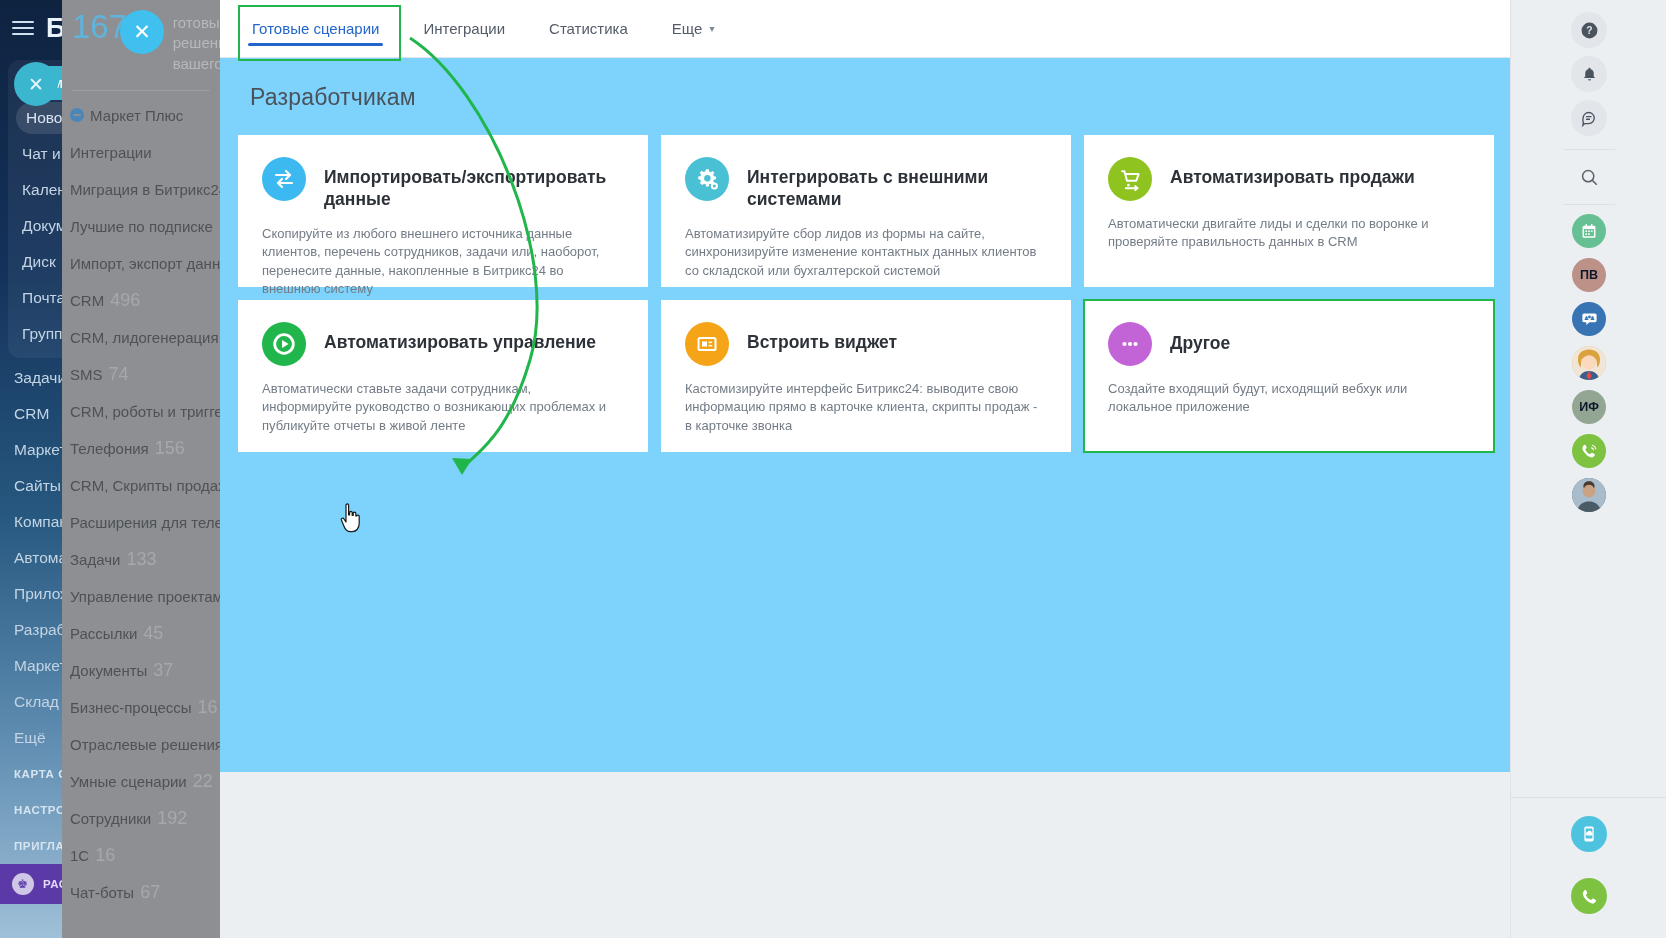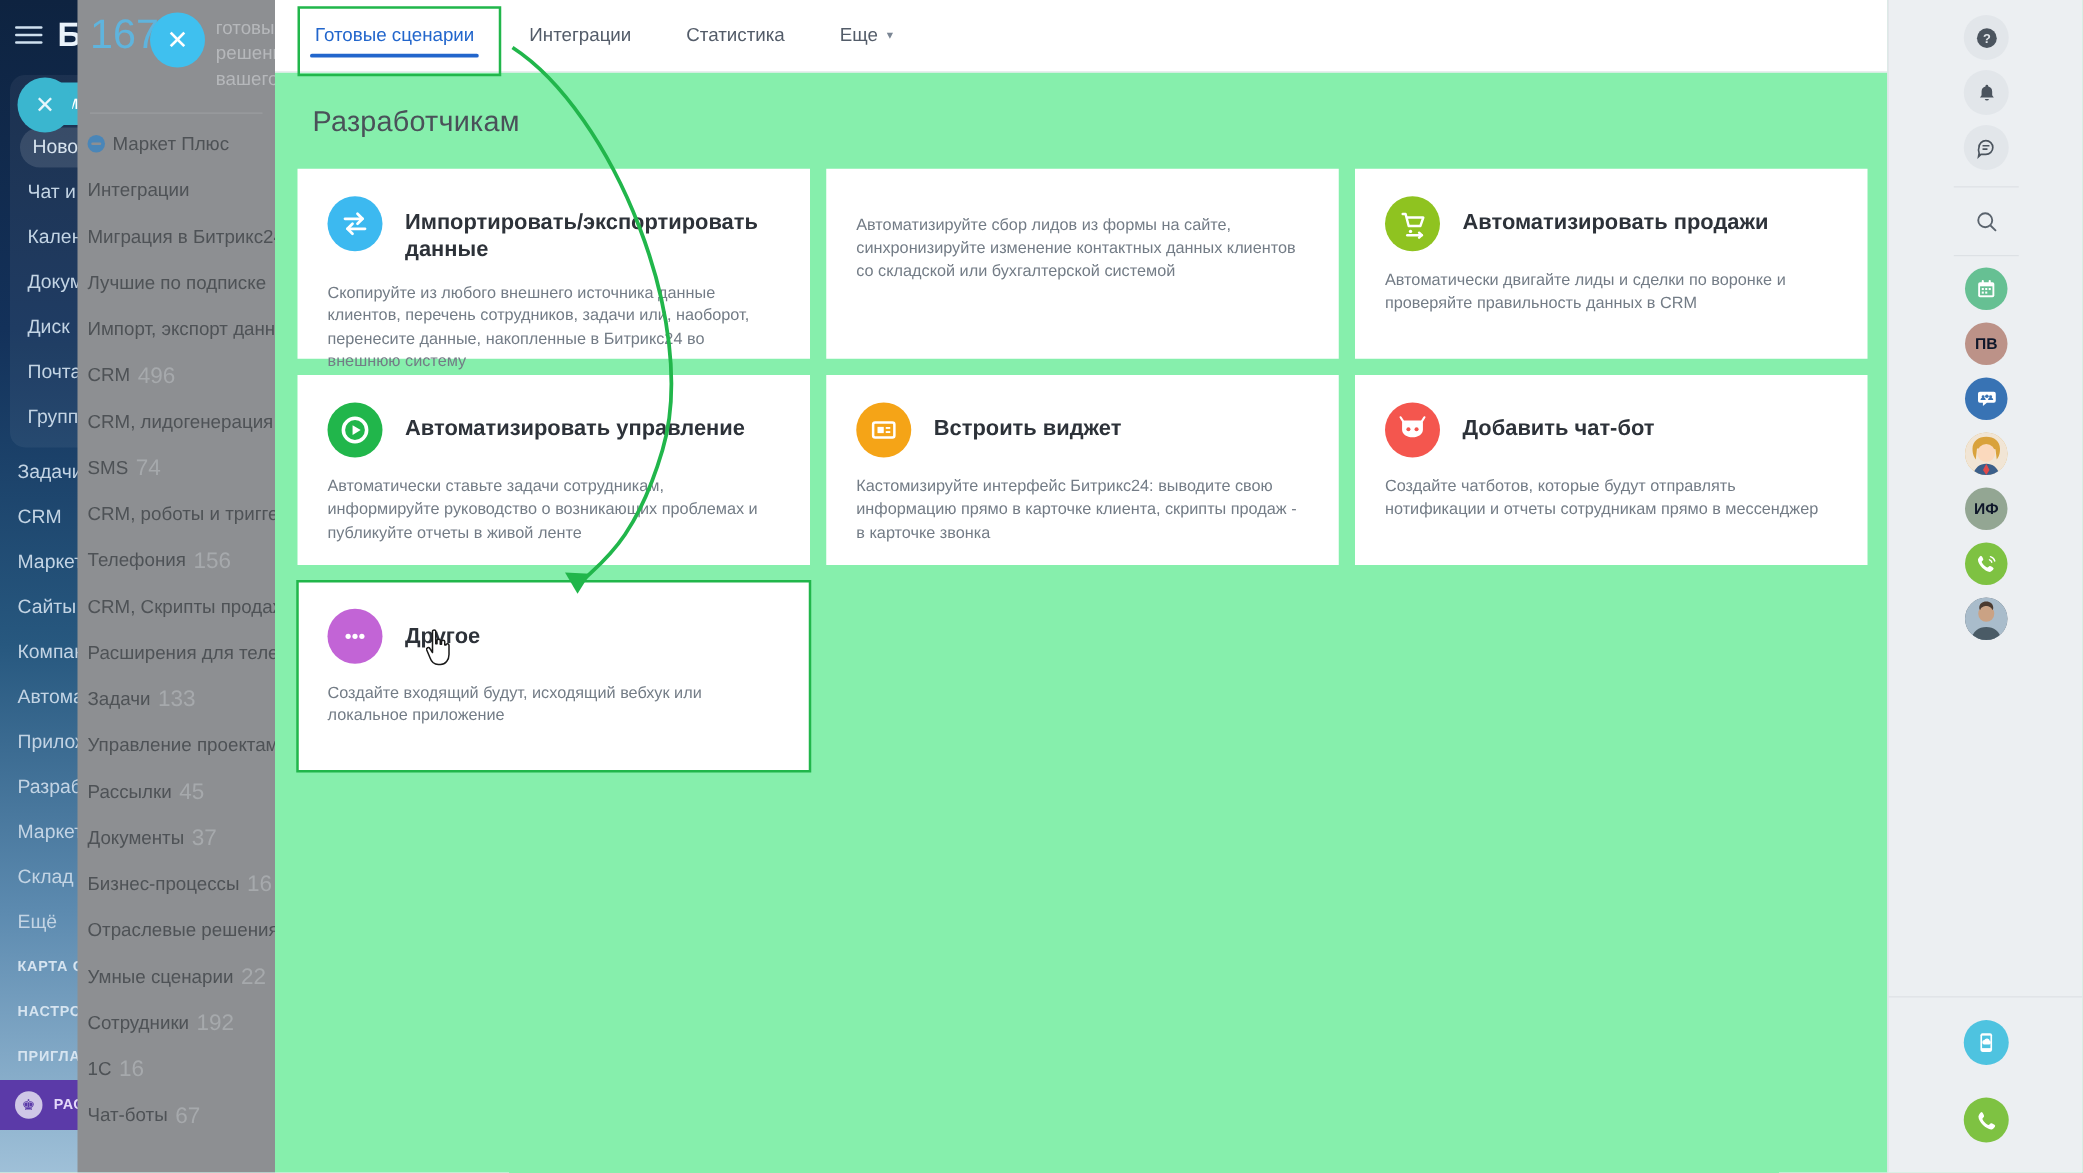--- a/index.html
+++ b/index.html
@@ -83,22 +83,22 @@
     font-size: 21px; z-index: 60; cursor: pointer; border: none;
   }
   .mp-close2 {
     position: absolute; left: 14px; top: 62px; width: 44px; height: 44px; border-radius: 50%;
     background: #3ab6cf; color: #e6f6fb; display: flex; align-items: center; justify-content: center;
     font-size: 19px; z-index: 35;
   }
 
   
   .main {
-    position: absolute; left: 220px; top: 0; right: 156px; height: 938px;
-    background: #86efac; overflow: hidden;
+    position: absolute; left: 220px; top: 0; right: 156px; height: 772px;
+    background: #7dd3fc; overflow: hidden;
   }
   .tabbar {
     height: 58px; background: #fff; display: flex; align-items: center;
     padding-left: 28px; gap: 36px; border-bottom: 1px solid #e3e7ea;
     position: relative;
   }
   .tab {
     position: relative; height: 58px; display: flex; align-items: center;
     font-size: 15px; color: #535c69; cursor: pointer; padding: 0 4px;
   }
@@ -358,20 +358,31 @@
                 <path d="M20 16H6"></path>
                 <path d="M10 12l-4 4 4 4"></path>
             </svg>
           </div>
           <div class="card-title">Импортировать/экспортировать данные</div>
         </div>
         <div class="card-desc">Скопируйте из любого внешнего источника данные клиентов, перечень сотрудников, задачи или, наоборот, перенесите данные, накопленные в Битрикс24 во внешнюю систему</div>
       </div>
 
       <div class="card">
+        <div class="card-head">
+          <div class="card-ico" style="background:#49c0d4">
+            <svg width="25" height="25" viewBox="0 0 24 24" fill="#fff">
+              <path d="M10.6 2.2h2.6l.35 2.1 1.5.62 1.75-1.2 1.85 1.85-1.2 1.75.62 1.5 2.1.35v2.6l-2.1.35-.62 1.5 1.2 1.75-1.85 1.85-1.75-1.2-1.5.62-.35 2.1h-2.6l-.35-2.1-1.5-.62-1.75 1.2L4.6 15.4l1.2-1.75-.62-1.5-2.1-.35v-2.6l2.1-.35.62-1.5-1.2-1.75L6.45 3.7l1.75 1.2 1.5-.62z"></path>
+              <circle cx="11.9" cy="10.8" r="3.1" fill="#49c0d4"></circle>
+              <circle cx="18.6" cy="18.2" r="3.4" fill="#fff"></circle>
+              <circle cx="18.6" cy="18.2" r="1.45" fill="#49c0d4"></circle>
+            </svg>
+          </div>
+          <div class="card-title">Интегрировать с внешними системами</div>
+        </div>
         <div class="card-desc">Автоматизируйте сбор лидов из формы на сайте, синхронизируйте изменение контактных данных клиентов со складской или бухгалтерской системой</div>
       </div>
 
       <div class="card">
 
         <div class="card-head">
           <div class="card-ico" style="background:#8fc320">
             <svg width="25" height="25" viewBox="0 0 24 24" fill="none" stroke="#fff" stroke-width="1.9" stroke-linecap="round" stroke-linejoin="round">
               <path d="M4 4h2.2l2.4 9.2h9l2.2-6.4H7.2"></path>
               <circle cx="10" cy="17.4" r="1.3" fill="#fff" stroke="none"></circle>
@@ -405,34 +416,20 @@
               <rect x="7" y="9.5" width="5" height="5" fill="#fff"></rect>
               <rect x="13.6" y="9.6" width="3.6" height="1.5" fill="#fff"></rect>
               <rect x="13.6" y="12.9" width="3.6" height="1.5" fill="#fff"></rect>
             </svg>
           </div>
           <div class="card-title">Встроить виджет</div>
         </div>
         <div class="card-desc">Кастомизируйте интерфейс Битрикс24: выводите свою информацию прямо в карточке клиента, скрипты продаж - в карточке звонка</div>
       </div>
 
-      <div class="card">
-        <div class="card-head">
-          <div class="card-ico" style="background:#f4564e">
-            <svg width="26" height="26" viewBox="0 0 24 24">
-              <path d="M4.3 6.6c0-.9.7-1.6 1.6-1.6h12.2c.9 0 1.6.7 1.6 1.6v5.2c0 3.2-3.4 5.6-7.7 5.6s-7.7-2.4-7.7-5.6z" fill="#fff"></path>
-              <circle cx="9" cy="11.4" r="1.5" fill="#f4564e"></circle>
-              <circle cx="15" cy="11.4" r="1.5" fill="#f4564e"></circle>
-              <path d="M5 5.4L3.2 2.6M19 5.4l1.8-2.8" stroke="#fff" stroke-width="1.6" stroke-linecap="round"></path>
-            </svg>
-          </div>
-          <div class="card-title">Добавить чат-бот</div>
-        </div>
-        <div class="card-desc">Создайте чатботов, которые будут отправлять нотификации и отчеты сотрудникам прямо в мессенджер</div>
-      </div>
 
       <div class="card highlight">
         <div class="card-head">
           <div class="card-ico" style="background:#c264d6">
             <svg width="26" height="26" viewBox="0 0 26 26" fill="#fff">
               <circle cx="7.5" cy="13" r="2.1"></circle>
                 <circle cx="13" cy="13" r="2.1"></circle>
                 <circle cx="18.5" cy="13" r="2.1"></circle>
             </svg>
           </div>

